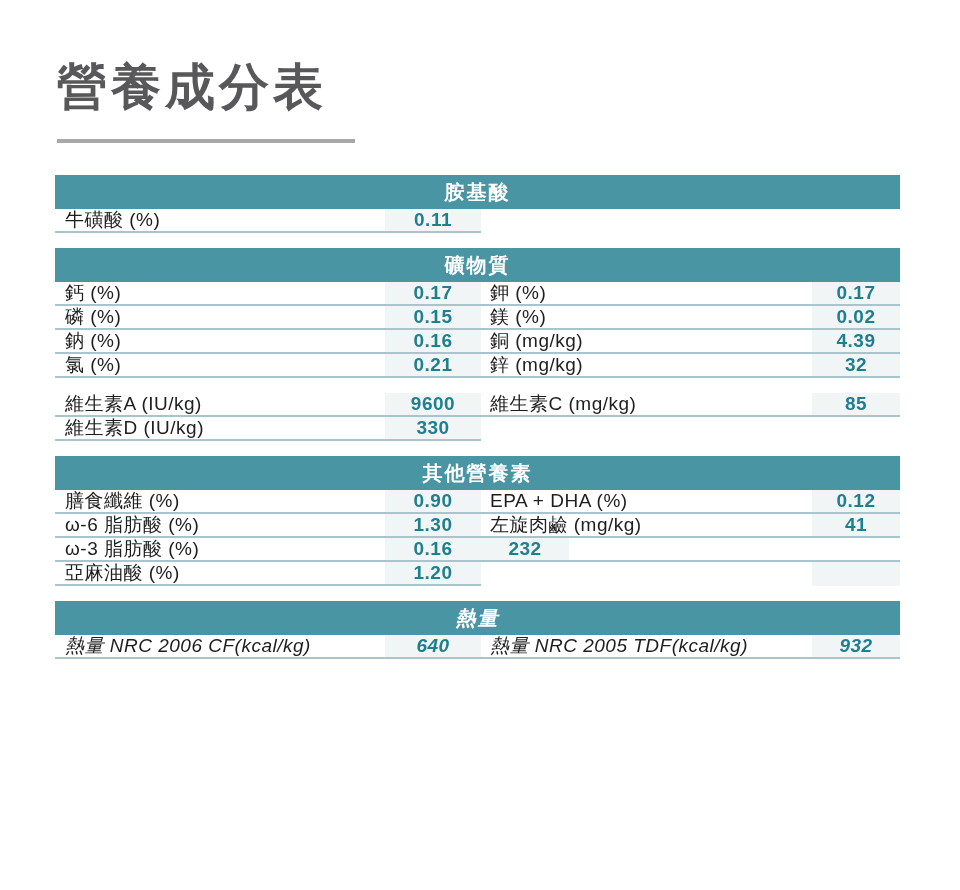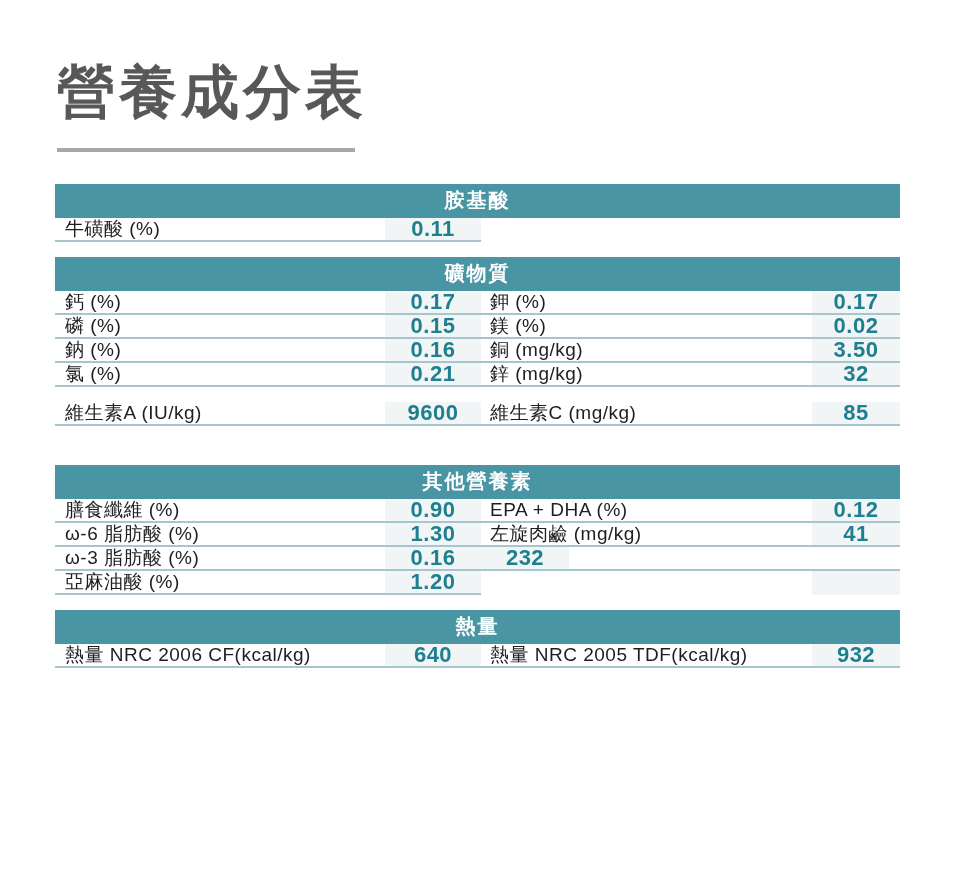--- a/index.html
+++ b/index.html
@@ -8,39 +8,39 @@
     width: 960px; height: 890px;
     font-family: "Liberation Sans", "DejaVu Sans", sans-serif;
     color: var(--label-text, #1e1e1e);
     overflow: hidden;
   }
   .page { width: 960px; height: 890px; position: relative; }
 
   
   .title {
     margin: 60px 0 0 57px;
-    font-size: 58px;
+    font-size: 50px;
     font-weight: 700;
     letter-spacing: 4px;
     color: var(--title-text, #58585a);
     line-height: 1.1;
   }
   .title-underline {
     margin: 24px 0 0 57px;
     width: 298px; height: 4px;
     background: var(--title-underline, #a8a8a8);
   }
 
   
   .ntable {
     margin: 32px 0 0 55px;
     width: 845px;
   }
   .section { margin-bottom: 15px; }
-  .section:last-child { margin-bottom: 12px; }
+  .section:last-child { margin-bottom: 12px; font-style: italic; }
   .section-header {
     height: 34px;
     background: var(--header-bg, #4a95a4);
     color: #ffffff;
     font-size: 20px;
     font-weight: 700;
     letter-spacing: 2px;
     display: flex;
     align-items: center;
     justify-content: center;
@@ -66,21 +66,21 @@
     white-space: nowrap;
     overflow: hidden;
   }
   .half.right .label-cell { padding-left: 9px; }
   .value-cell {
     display: flex;
     align-items: center;
     justify-content: center;
     background: var(--value-cell-bg, #f1f5f6);
     color: var(--value-text, #1e7f8f);
-    font-size: 22px;
+    font-size: 19px;
     font-weight: 700;
     letter-spacing: 0.5px;
   }
   .half.left  .value-cell { width: 96px; }
   .half.right .value-cell { width: 88px; }
 </style>
 </head>
 <body>
 
 <div class="page">
@@ -123,21 +123,21 @@
           <div class="value-cell">0.02</div>
         </div>
       </div>
       <div class="row">
         <div class="half left">
           <div class="label-cell">鈉 (%)</div>
           <div class="value-cell">0.16</div>
         </div>
         <div class="half right">
           <div class="label-cell">銅 (mg/kg)</div>
-          <div class="value-cell">3.50</div>
+          <div class="value-cell">4.39</div>
         </div>
       </div>
       <div class="row">
         <div class="half left">
           <div class="label-cell">氯 (%)</div>
           <div class="value-cell">0.21</div>
         </div>
         <div class="half right">
           <div class="label-cell">鋅 (mg/kg)</div>
           <div class="value-cell">32</div>
@@ -150,20 +150,24 @@
         <div class="half left">
           <div class="label-cell">維生素A (IU/kg)</div>
           <div class="value-cell">9600</div>
         </div>
         <div class="half right">
           <div class="label-cell">維生素C (mg/kg)</div>
           <div class="value-cell">85</div>
         </div>
       </div>
       <div class="row">
+        <div class="half left">
+          <div class="label-cell">維生素D (IU/kg)</div>
+          <div class="value-cell">330</div>
+        </div>
         <div class="half right blank"></div>
       </div>
     </div>
 
     <div class="section">
       <div class="section-header">其他營養素</div>
       <div class="row">
         <div class="half left">
           <div class="label-cell">膳食纖維 (%)</div>
           <div class="value-cell">0.90</div>

